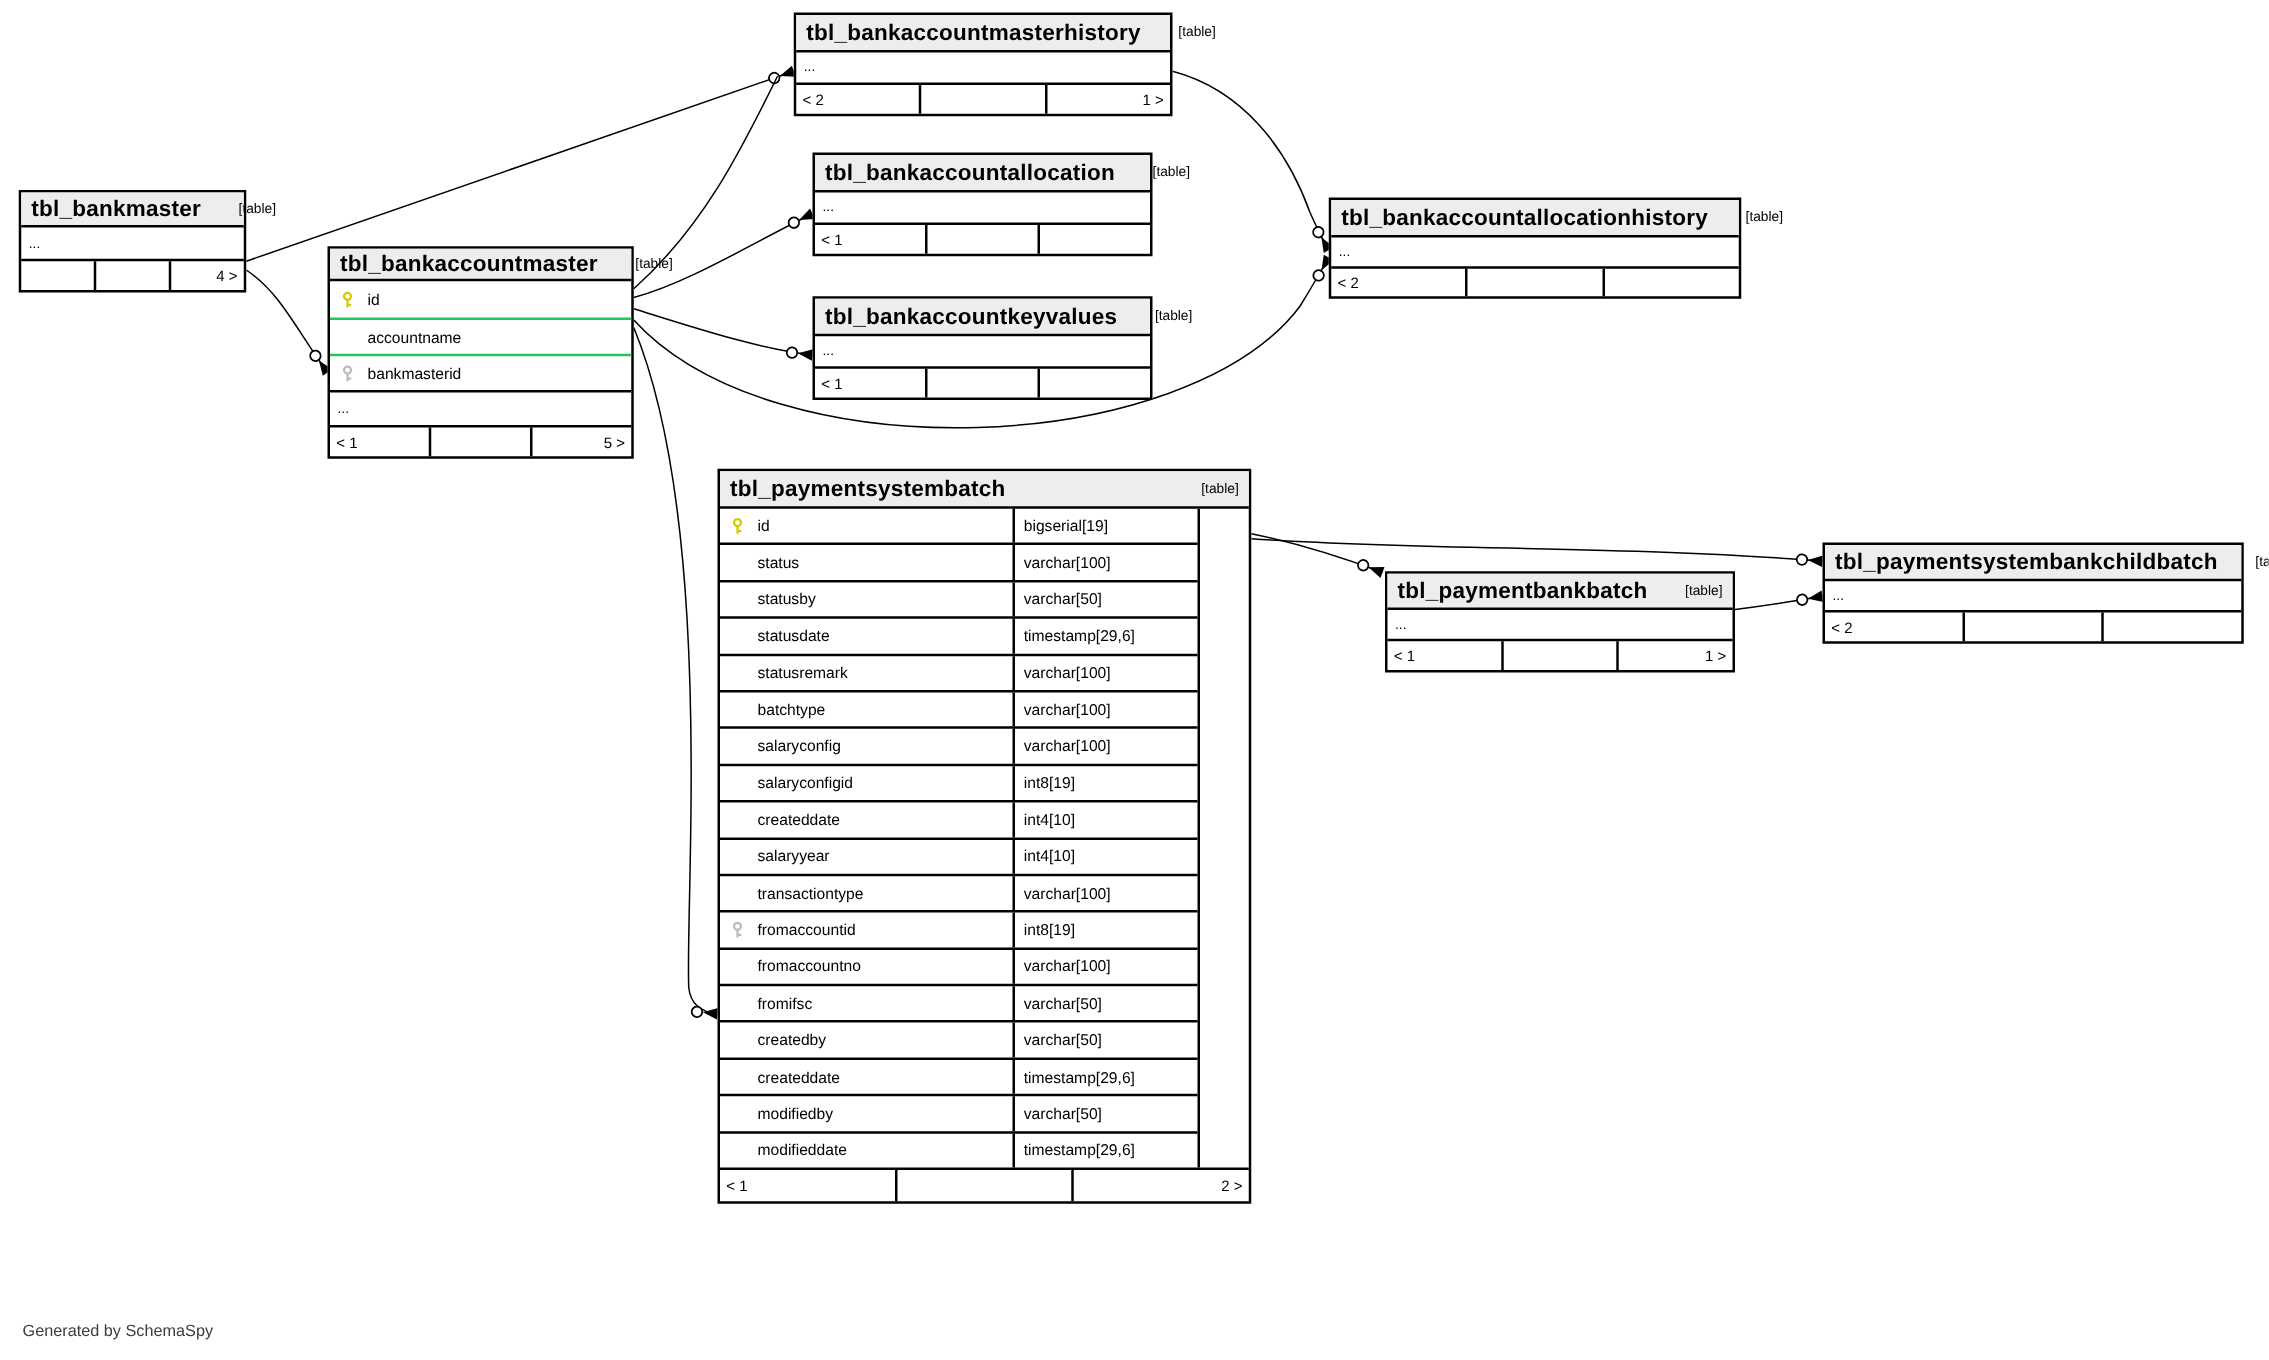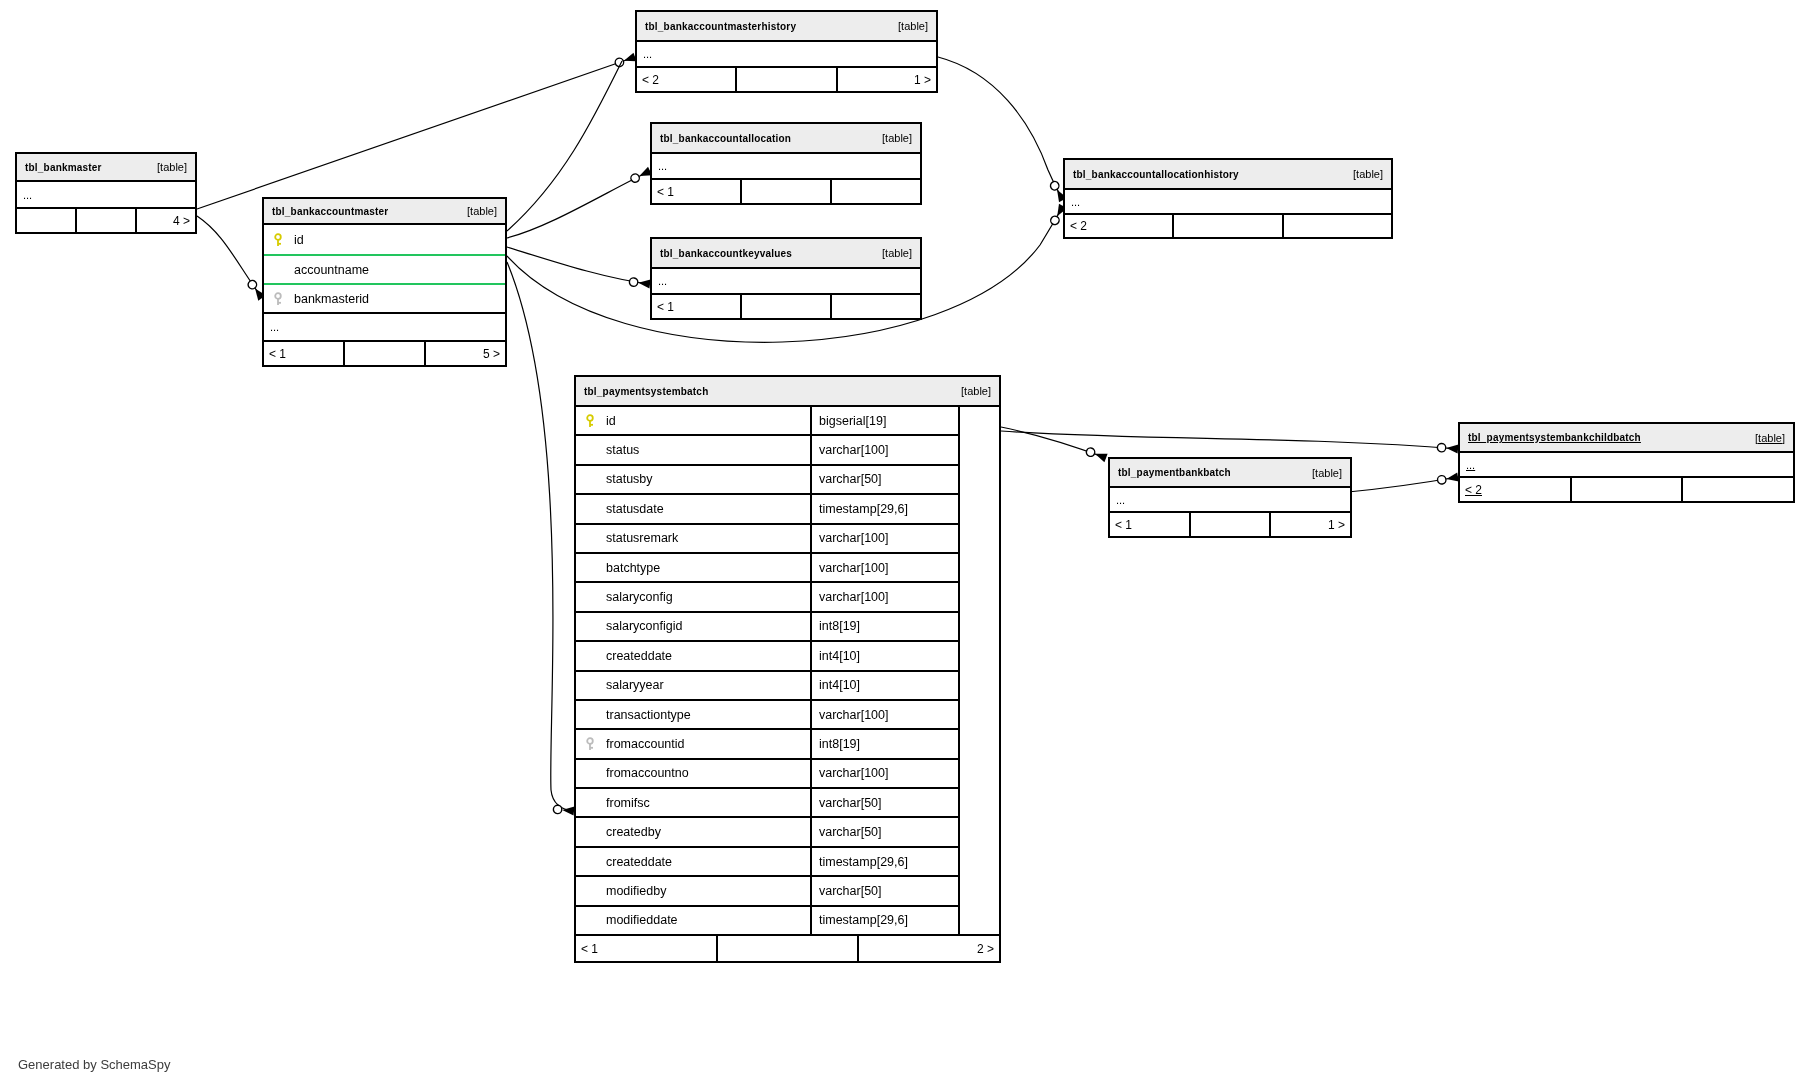--- a/index.html
+++ b/index.html
@@ -2,21 +2,21 @@
 <html><head>
 <meta charset="utf-8">
 <style>
   html,body{margin:0;padding:0;background:#fff;}
   #canvas{position:relative;width:1815px;height:1088px;background:#ffffff;overflow:hidden;
           font-family:"Liberation Sans",sans-serif;color:#000;}
   #edges{position:absolute;left:0;top:0;z-index:1;}
   .tbl{position:absolute;background:#fff;border:2px solid #000;z-index:2;box-sizing:border-box;}
   .tbl-h{display:flex;justify-content:space-between;align-items:center;background:#ededed;
          padding:0 8px;box-sizing:border-box;}
-  .tbl-h .nm{font-weight:bold;font-size:10px;letter-spacing:0.2px;white-space:nowrap;}
+  .tbl-h .nm{font-weight:bold;font-size:18px;letter-spacing:0.2px;white-space:nowrap;}
   .tbl-h .tag{font-size:11px;white-space:nowrap;margin-left:30px;}
   .sec{border-top:2px solid #000;box-sizing:border-box;}
   .dots{display:flex;align-items:center;font-size:11px;padding:0 6px;}
   .ft{display:flex;font-size:12px;}
   .ft>div{flex:1;display:flex;align-items:center;padding:0 5px;box-sizing:border-box;white-space:nowrap;}
   .ft>div+div{border-left:2px solid #000;}
   .ft .r{justify-content:flex-end;}
   .brow{display:flex;align-items:center;height:29px;border-top:2px solid #22c55e;font-size:12.5px;box-sizing:border-box;}
   .brow:first-child{border-top:0;}
   .keyslot{width:22px;margin-left:8px;display:flex;align-items:center;flex:0 0 auto;}
@@ -317,34 +317,34 @@
       </div>
       <div class="pside"></div>
     </div>
     <div class="ft sec" style="height:27px">
       <div>&lt; 1</div>
       <div></div>
       <div class="r">2 &gt;</div>
     </div>
   </div>
 
-  <div class="tbl" style="left:1108px;top:457px;width:244px;text-align:right;">
+  <div class="tbl" style="left:1108px;top:457px;width:280px;text-align:right;">
     <div class="tbl-h" style="height:27px">
       <span class="nm">tbl_paymentbankbatch</span>
       <span class="tag">[table]</span>
     </div>
     <div class="dots sec" style="height:25px">...</div>
     <div class="ft sec" style="height:25px">
       <div>&lt; 1</div>
       <div></div>
       <div class="r">1 &gt;</div>
     </div>
   </div>
 
-  <div class="tbl" style="left:1458px;top:422px;width:337px;text-decoration:underline;">
+  <div class="tbl" style="left:1458px;top:434px;width:337px;">
     <div class="tbl-h" style="height:27px">
       <span class="nm">tbl_paymentsystembankchildbatch</span>
       <span class="tag">[table]</span>
     </div>
     <div class="dots sec" style="height:25px">...</div>
     <div class="ft sec" style="height:25px">
       <div>&lt; 2</div>
       <div></div>
       <div class="r"></div>
     </div>

